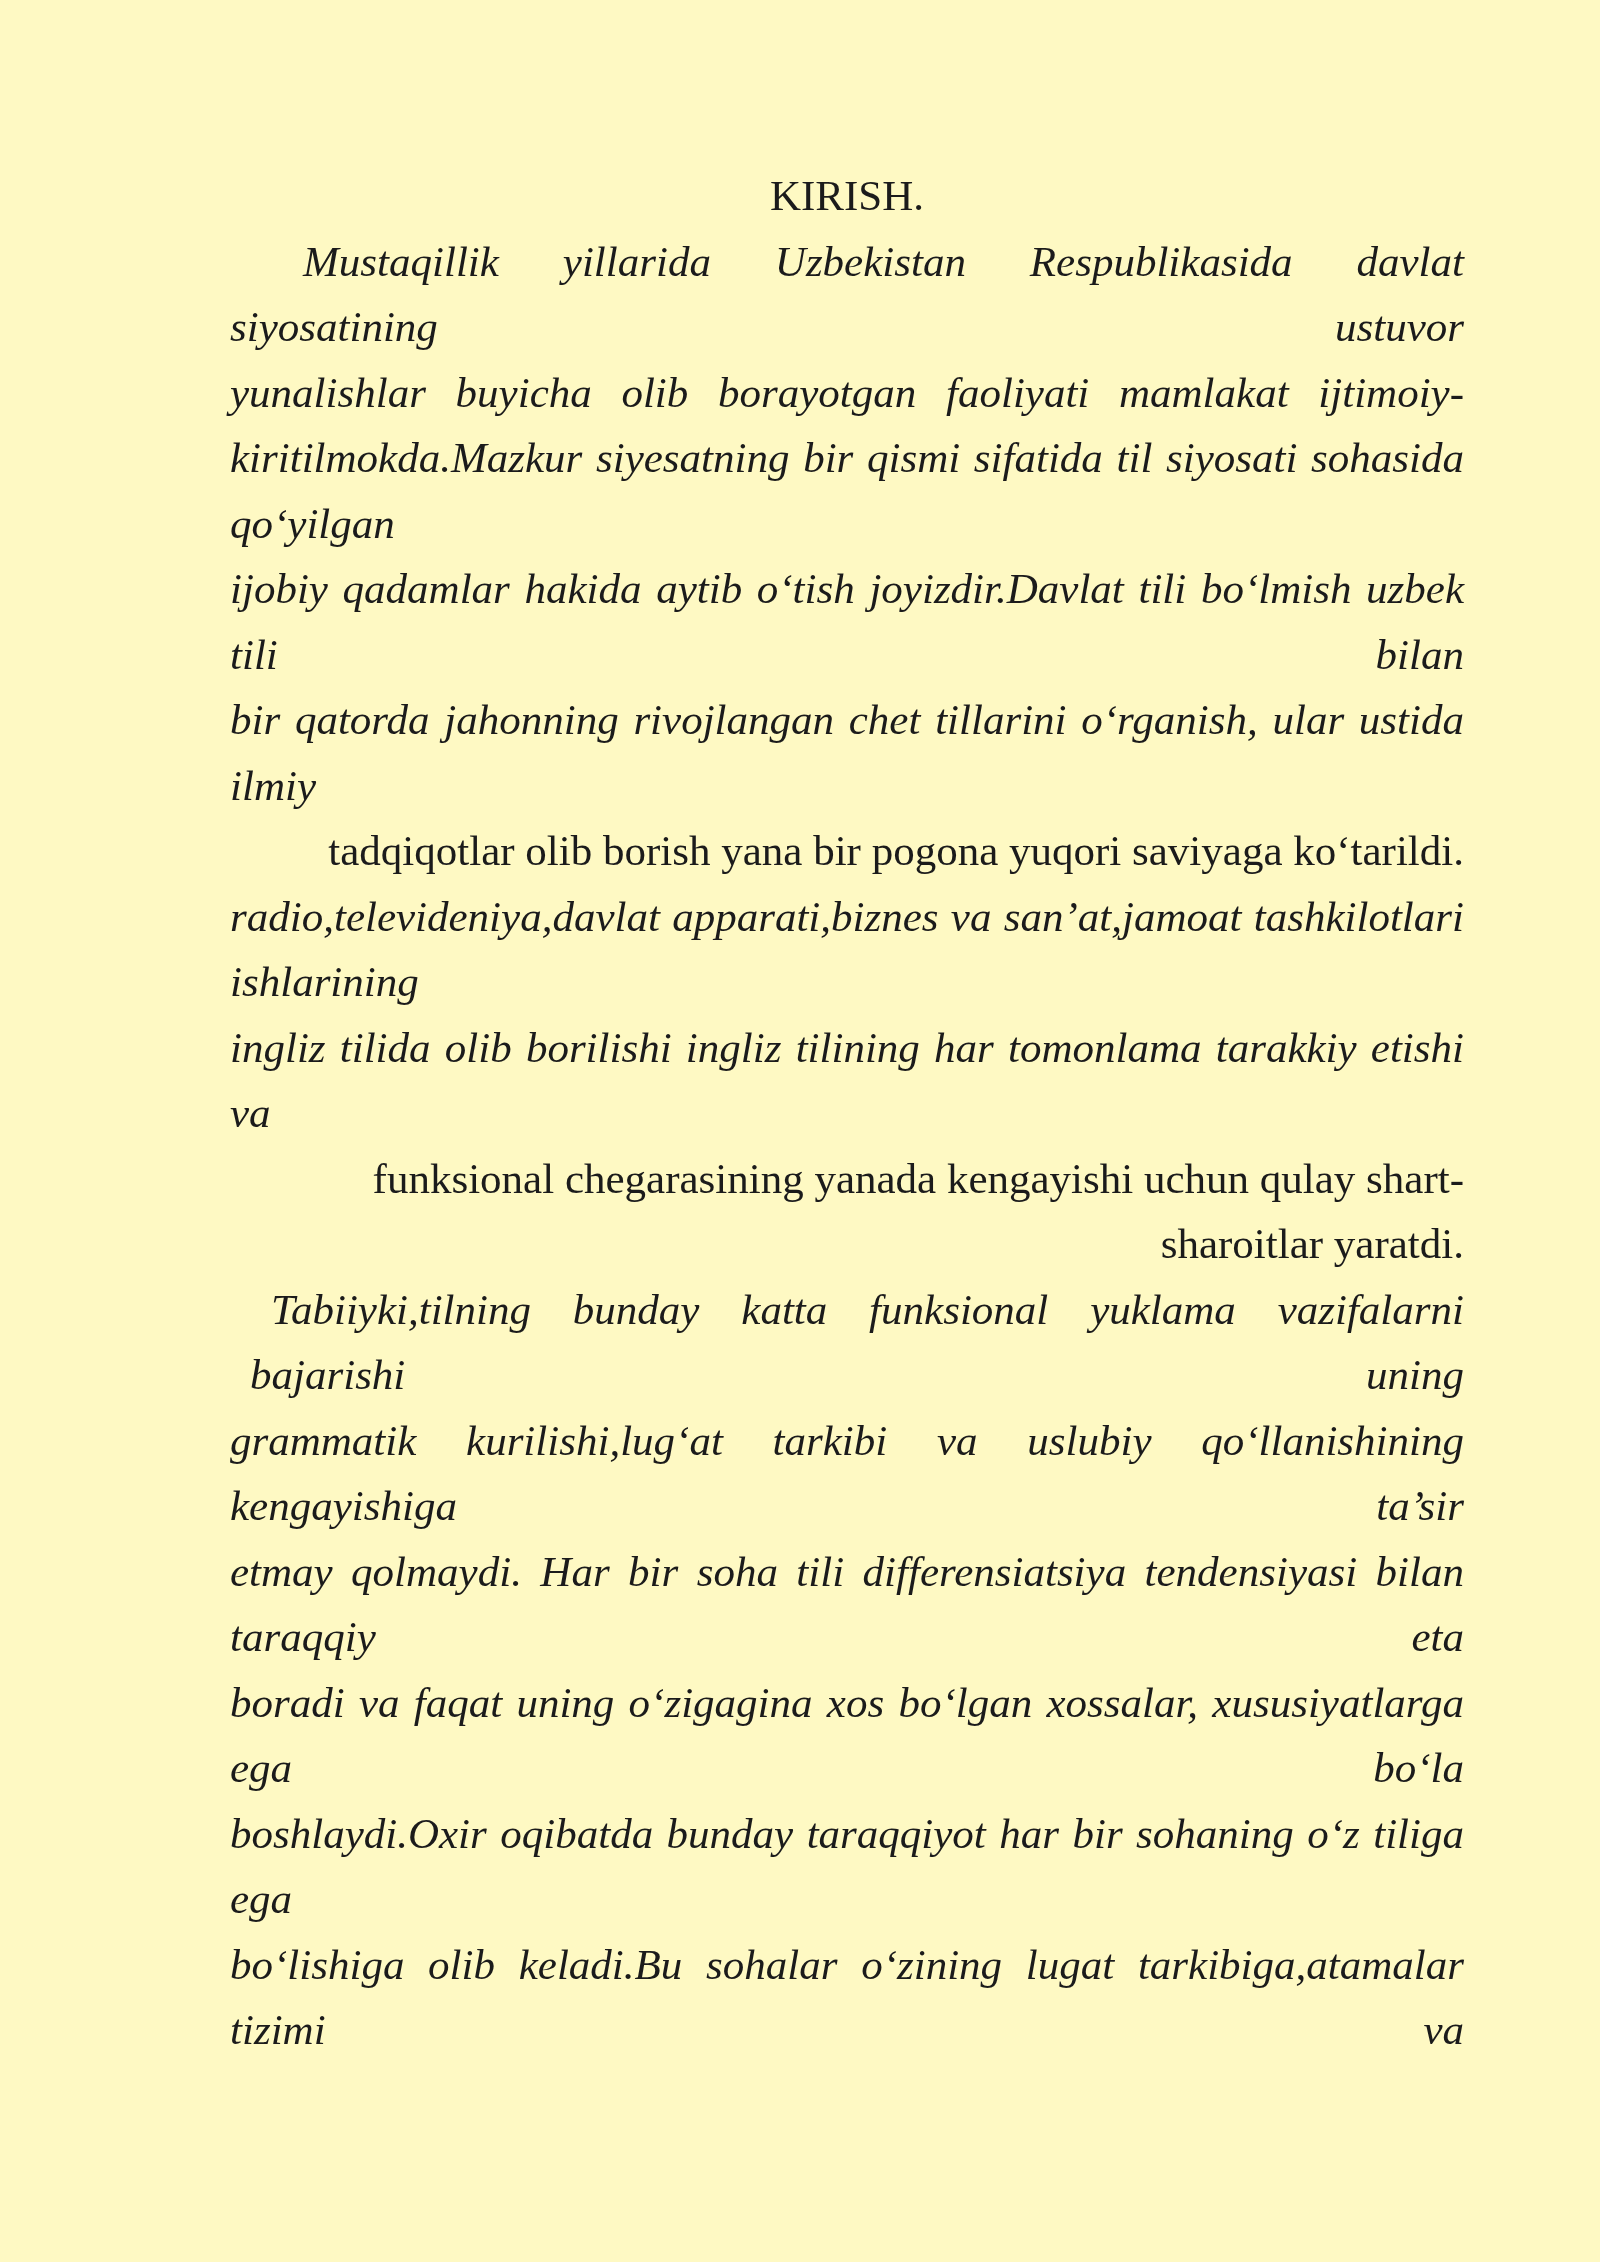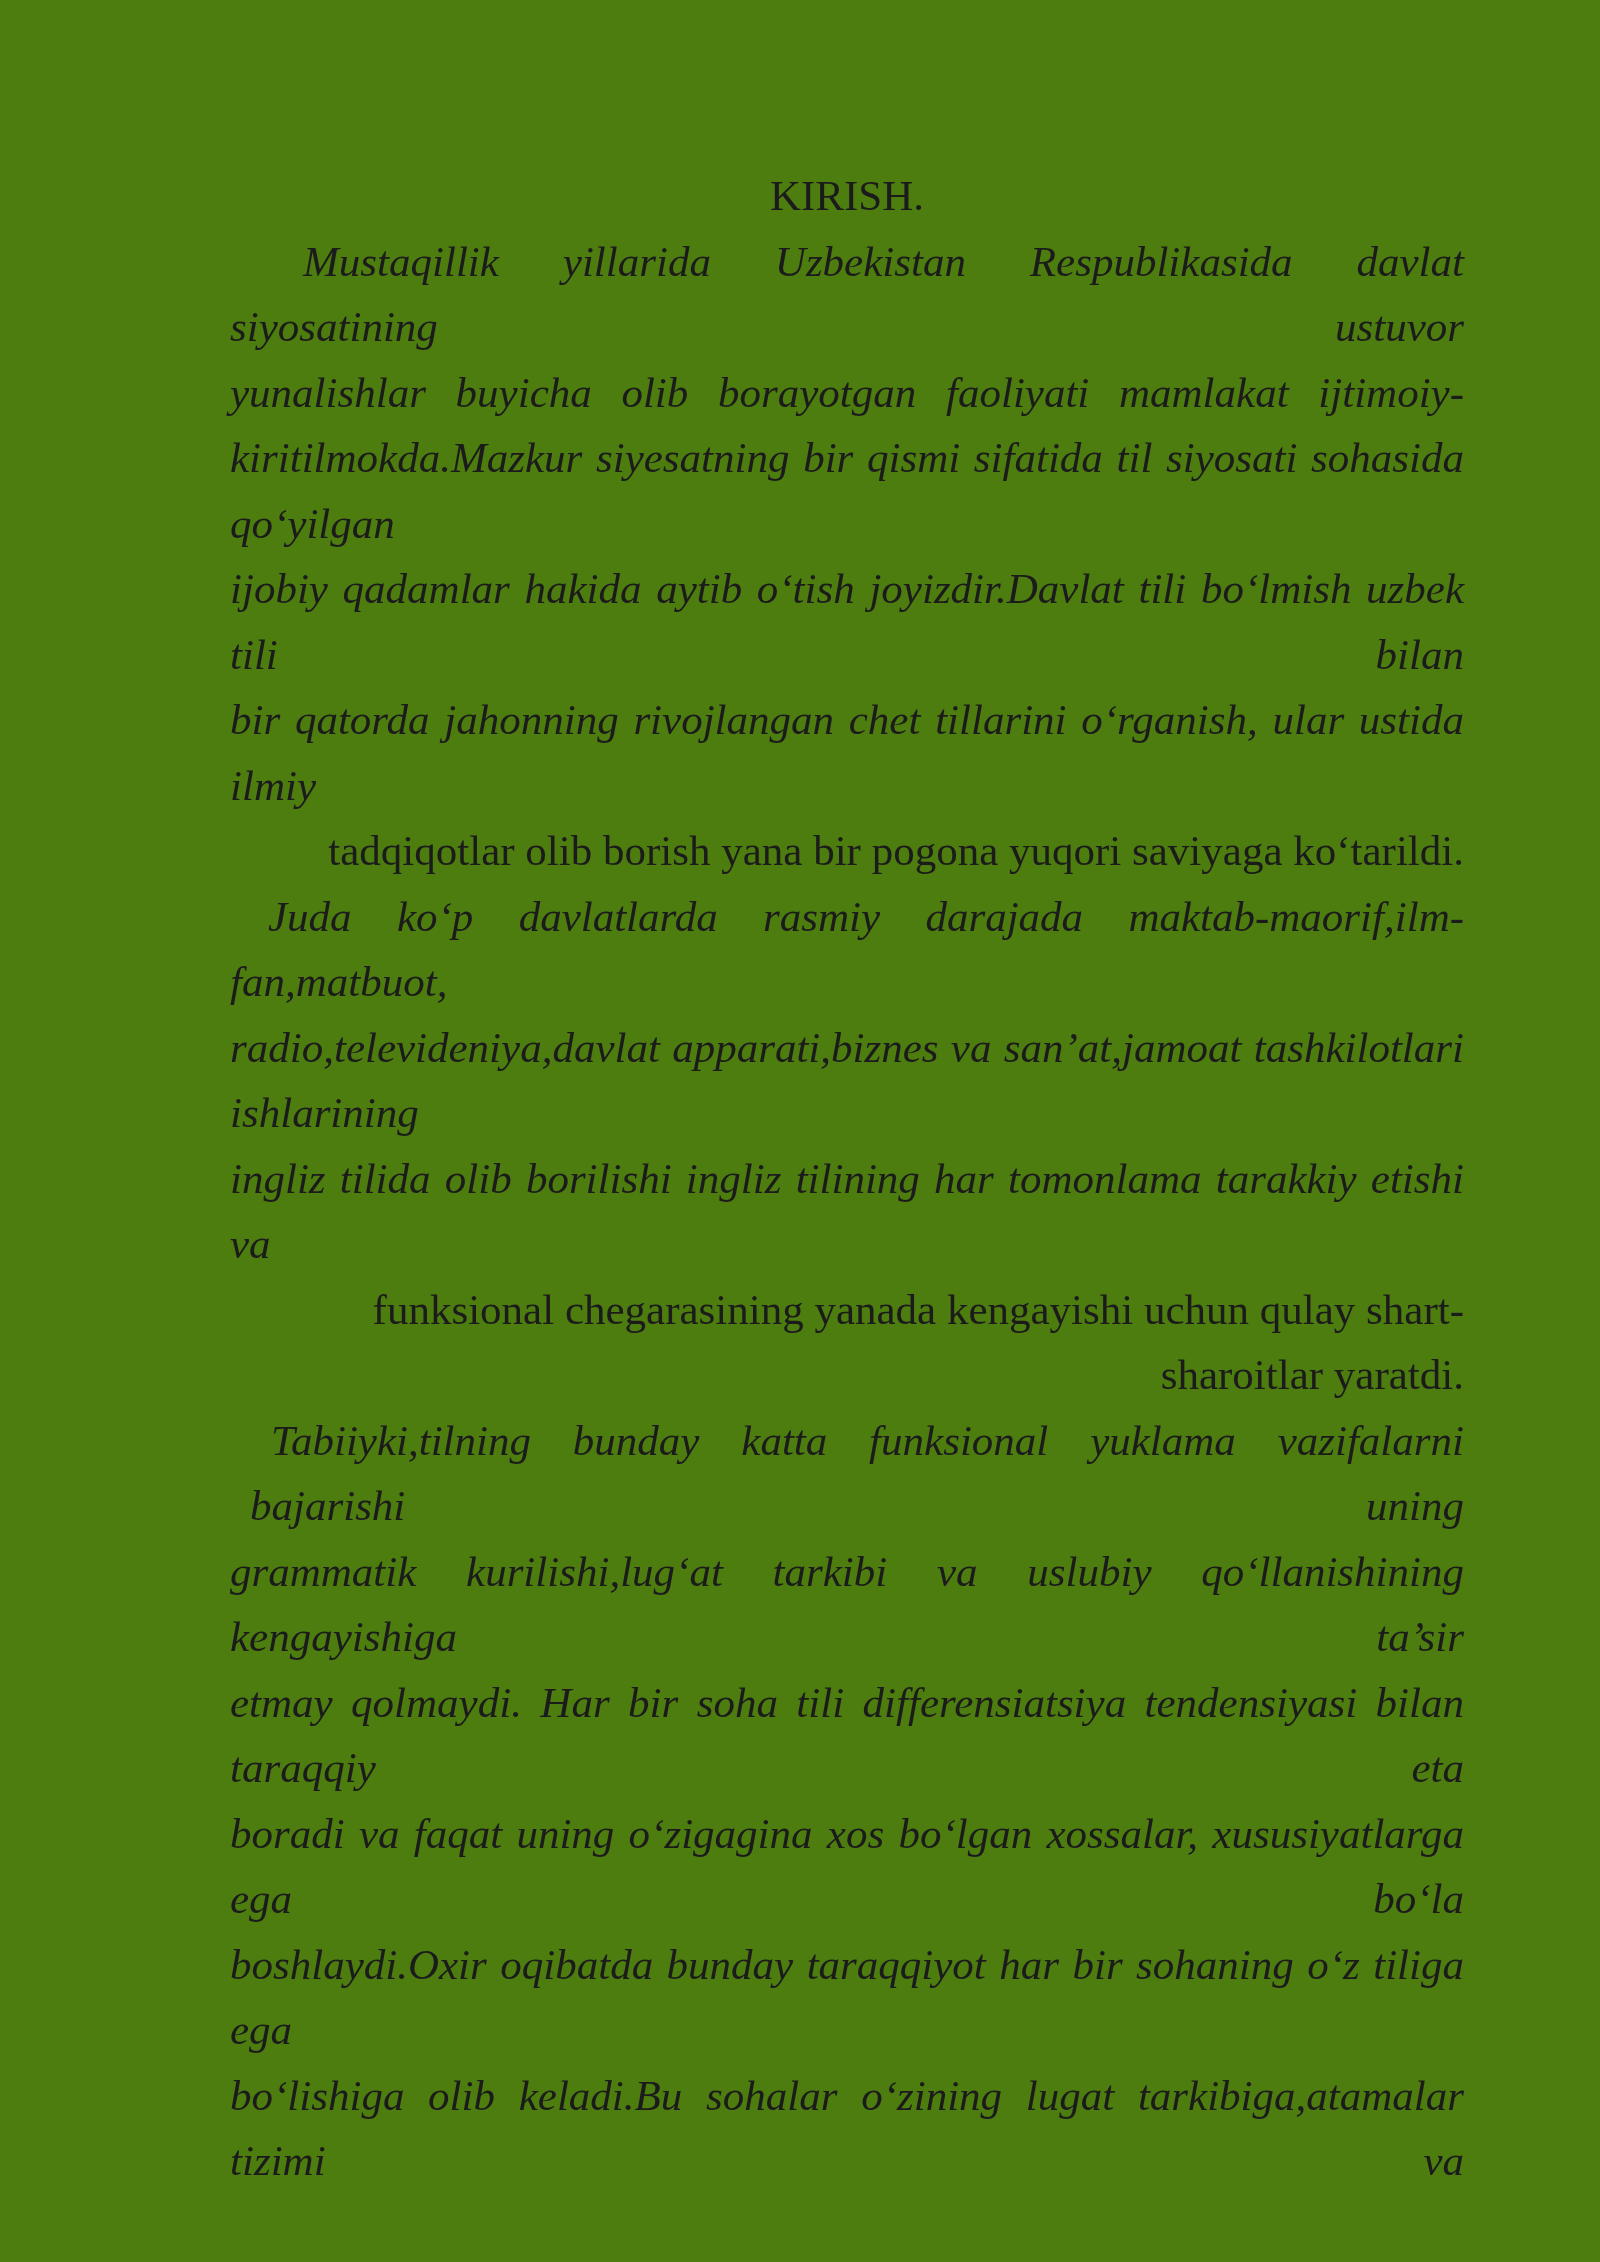--- a/index.html
+++ b/index.html
@@ -4,21 +4,21 @@
 <style>
   html, body { margin: 0; padding: 0; }
   body {
     width: 1600px; height: 2262px;
     background: #ffffff;
     font-family: "Liberation Serif", "DejaVu Serif", serif;
   }
   .page {
     position: relative;
     width: 1600px; height: 2262px;
-    background: #4d7c0f;
+    background: #fef9c3;
     color: #1b1b1b;
     overflow: hidden;
   }
   .content {
     position: absolute;
     left: 230px; top: 163px;
     width: 1234px;
     font-size: 43px;
     line-height: 65.5px;
   }
@@ -46,21 +46,20 @@
     <div>
       <div class="line j ind1">Mustaqillik yillarida Uzbekistan Respublikasida davlat siyosatining ustuvor</div>
       <div class="line j">yunalishlar buyicha olib borayotgan faoliyati mamlakat ijtimoiy-</div>
       <div class="line j">kiritilmokda.Mazkur siyesatning bir qismi sifatida til siyosati sohasida qo‘yilgan</div>
       <div class="line j">ijobiy qadamlar hakida aytib o‘tish joyizdir.Davlat tili bo‘lmish uzbek tili bilan</div>
       <div class="line j">bir qatorda jahonning rivojlangan chet tillarini o‘rganish, ular ustida ilmiy</div>
       <div class="line l">tadqiqotlar olib borish yana bir pogona yuqori saviyaga ko‘tarildi.</div>
     </div>
 
     <div>
-      <div class="line j ind2">Juda ko‘p davlatlarda rasmiy darajada maktab-maorif,ilm-fan,matbuot,</div>
       <div class="line j">radio,televideniya,davlat apparati,biznes va san’at,jamoat tashkilotlari ishlarining</div>
       <div class="line j">ingliz tilida olib borilishi ingliz tilining har tomonlama tarakkiy etishi va</div>
       <div class="line l">funksional chegarasining yanada kengayishi uchun qulay shart-sharoitlar yaratdi.</div>
     </div>
 
     <div>
       <div class="line j ind3">Tabiiyki,tilning bunday katta funksional yuklama vazifalarni bajarishi uning</div>
       <div class="line j">grammatik kurilishi,lug‘at tarkibi va uslubiy qo‘llanishining kengayishiga ta’sir</div>
       <div class="line j">etmay qolmaydi. Har bir soha tili differensiatsiya tendensiyasi bilan taraqqiy eta</div>
       <div class="line j">boradi va faqat uning o‘zigagina xos bo‘lgan xossalar, xususiyatlarga ega bo‘la</div>

